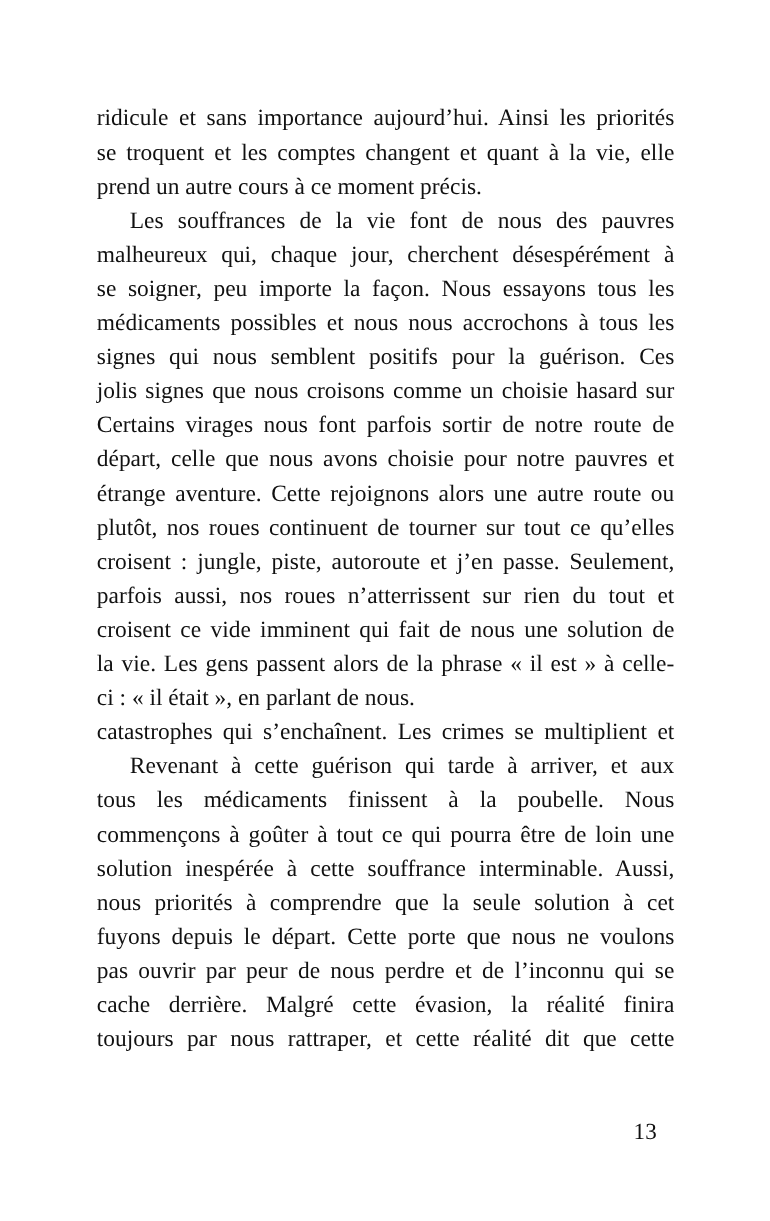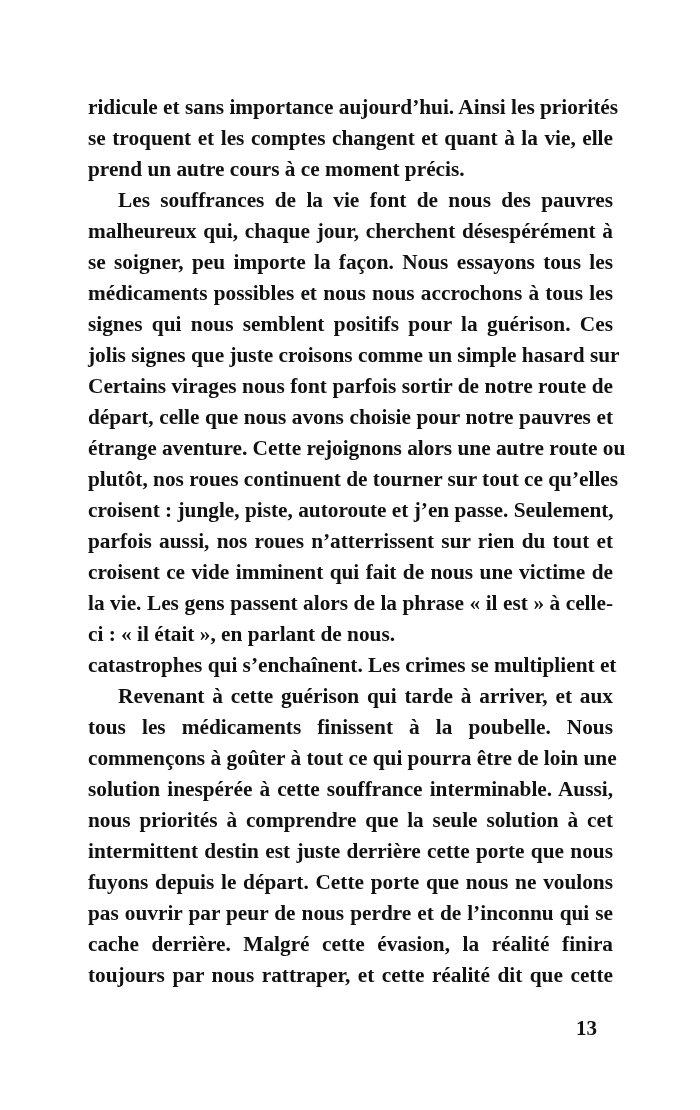--- a/index.html
+++ b/index.html
@@ -13,21 +13,20 @@
       position: relative;
       overflow: hidden;
     }
     .page {
       position: absolute;
       left: 0;
       top: 0;
       width: 700px;
       height: 1102px;
       background: #ffffff;
-      font-weight: bold;
     }
     .text-block {
       position: absolute;
       left: 88px;
       top: 92px;
       width: 525px;
       font-family: "Liberation Serif", "DejaVu Serif", serif;
       font-size: 21.3px;
       line-height: 31px;
       color: #111111;
@@ -70,40 +69,39 @@
       <span class="line">se troquent et les comptes changent et quant à la vie, elle</span>
       <span class="line last">prend un autre cours à ce moment précis.</span>
     </div>
 
     <div>
       <span class="line indent">Les souffrances de la vie font de nous des pauvres</span>
       <span class="line">malheureux qui, chaque jour, cherchent désespérément à</span>
       <span class="line">se soigner, peu importe la façon. Nous essayons tous les</span>
       <span class="line">médicaments possibles et nous nous accrochons à tous les</span>
       <span class="line">signes qui nous semblent positifs pour la guérison. Ces</span>
-      <span class="line">jolis signes que juste croisons comme un simple hasard sur</span>
+      <span class="line">jolis signes que nous croisons comme un choisie hasard sur</span>
       <span class="line">Certains virages nous font parfois sortir de notre route de</span>
       <span class="line">départ, celle que nous avons choisie pour notre pauvres et</span>
       <span class="line">étrange aventure. Cette rejoignons alors une autre route ou</span>
       <span class="line">plutôt, nos roues continuent de tourner sur tout ce qu’elles</span>
       <span class="line">croisent : jungle, piste, autoroute et j’en passe. Seulement,</span>
       <span class="line">parfois aussi, nos roues n’atterrissent sur rien du tout et</span>
-      <span class="line">croisent ce vide imminent qui fait de nous une victime de</span>
+      <span class="line">croisent ce vide imminent qui fait de nous une solution de</span>
       <span class="line">la vie. Les gens passent alors de la phrase « il est » à celle-</span>
       <span class="line last">ci : « il était », en parlant de nous.</span>
     </div>
 
     <div>
       <span class="line">catastrophes qui s’enchaînent. Les crimes se multiplient et</span>
       <span class="line indent">Revenant à cette guérison qui tarde à arriver, et aux</span>
       <span class="line">tous les médicaments finissent à la poubelle. Nous</span>
       <span class="line">commençons à goûter à tout ce qui pourra être de loin une</span>
       <span class="line">solution inespérée à cette souffrance interminable. Aussi,</span>
       <span class="line">nous priorités à comprendre que la seule solution à cet</span>
-      <span class="line">intermittent destin est juste derrière cette porte que nous</span>
       <span class="line">fuyons depuis le départ. Cette porte que nous ne voulons</span>
       <span class="line">pas ouvrir par peur de nous perdre et de l’inconnu qui se</span>
       <span class="line">cache derrière. Malgré cette évasion, la réalité finira</span>
       <span class="line">toujours par nous rattraper, et cette réalité dit que cette</span>
     </div>
   </div>
 
   <div class="page-number">13</div>
 </div>
 

